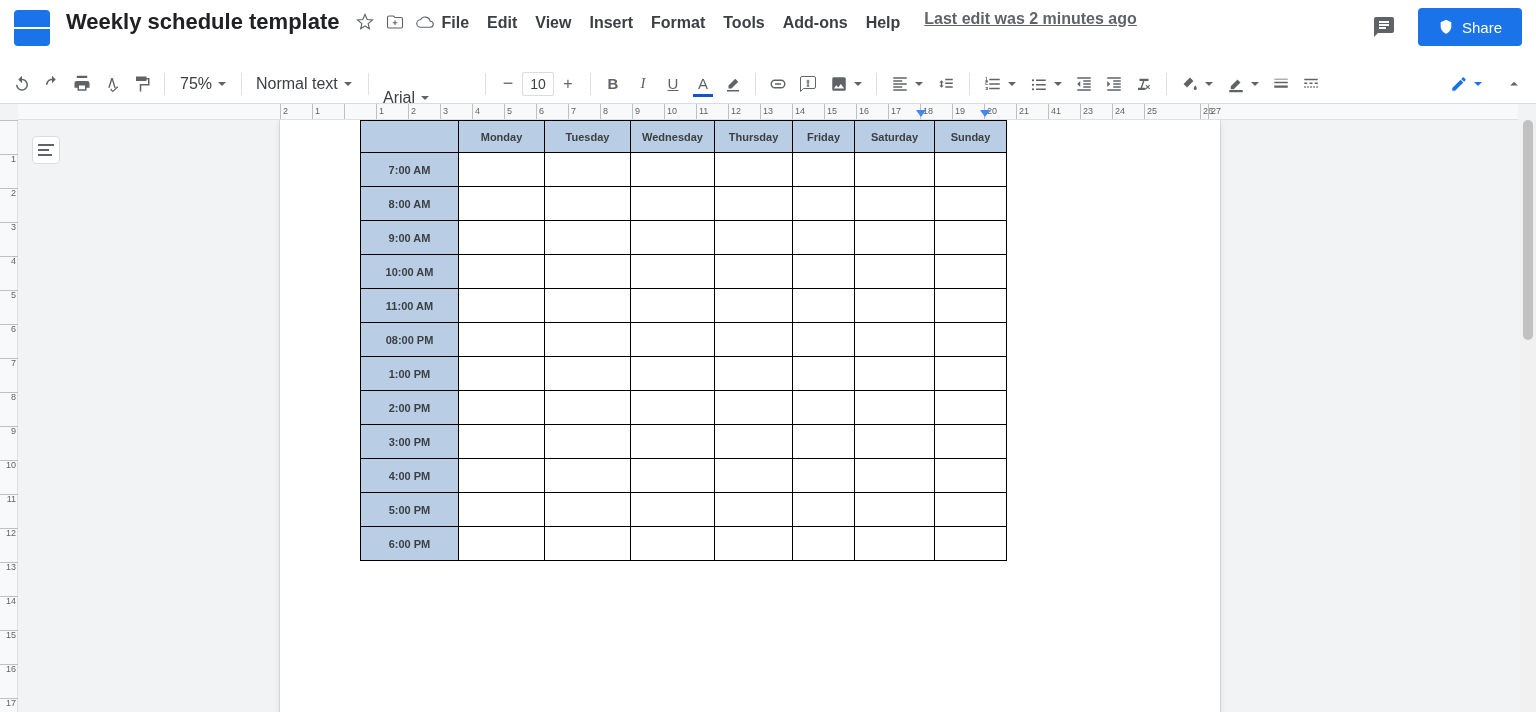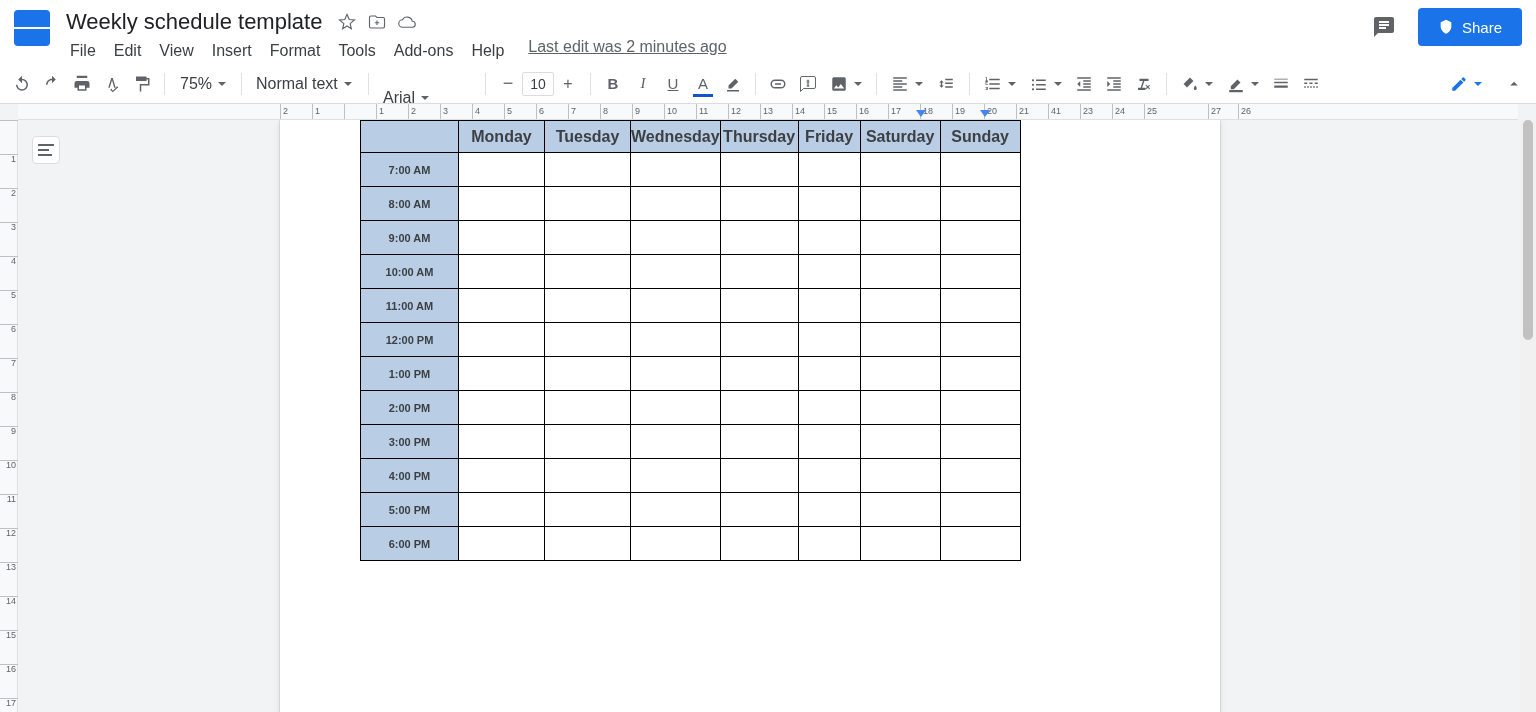--- a/index.html
+++ b/index.html
@@ -9,21 +9,21 @@
     --g-cell-blue:#b9cde5;
     --bg:#f1f3f4;
     --ruler:#f8f9fa;
   }
   *{box-sizing:border-box;}
   body{margin:0;font-family:Arial,Helvetica,sans-serif;color:var(--g-text);background:#fff;overflow:hidden;}
   
   .titlebar{display:flex;align-items:flex-start;padding:8px 14px 0 14px;height:64px;}
   .doc-icon{width:36px;height:36px;border-radius:4px;background:#1a73e8;margin-right:12px;display:flex;align-items:center;justify-content:center;flex-shrink:0;margin-top:2px;}
   .doc-icon div{width:14px;height:2px;background:#fff;margin:2px 0;}
-  .title-area{display:flex;flex-direction:column;flex:1;}
+  .title-area{display:flex;flex-direction:row;flex:1;font-weight:bold;}
   .title-row{display:flex;align-items:center;gap:12px;}
   .doc-title{font-size:22px;color:#202124;padding:1px 4px;}
   .title-icon{width:18px;height:18px;color:#5f6368;display:flex;align-items:center;justify-content:center;cursor:pointer;}
   .title-icon svg{width:18px;height:18px;fill:#5f6368;}
   .menus{display:flex;gap:2px;margin-top:2px;}
   .menu-item{padding:4px 8px;font-size:16px;color:var(--g-text);cursor:pointer;border-radius:4px;}
   .last-edit{font-size:16px;color:#5f6368;text-decoration:underline;margin-left:14px;cursor:pointer;}
   .title-right{display:flex;align-items:center;gap:16px;margin-left:auto;}
   .comments-btn{width:36px;height:36px;border-radius:50%;display:flex;align-items:center;justify-content:center;cursor:pointer;}
   .comments-btn svg{width:24px;height:24px;fill:#5f6368;}
@@ -58,25 +58,25 @@
   .page{width:940px;min-height:900px;background:#fff;margin:0 0 0 262px;box-shadow:0 0 0 1px rgba(0,0,0,.08),0 2px 6px rgba(0,0,0,.12);position:relative;}
   .outline-btn{position:absolute;left:32px;top:32px;width:28px;height:28px;border:1px solid #dadce0;border-radius:4px;background:#fff;display:flex;flex-direction:column;justify-content:center;gap:3px;padding:5px;cursor:pointer;z-index:2;}
   .outline-btn span{height:2px;background:#5f6368;}
   .outline-btn span:nth-child(2){width:70%;}
   .outline-btn span:nth-child(3){width:85%;}
   
   .sched{border-collapse:collapse;margin:0 0 0 80px;position:relative;top:0;}
   .sched td,.sched th{border:1px solid #000;padding:0;font-size:11px;text-align:center;vertical-align:middle;}
   .hdr td{height:34px;}
   .wk-label{font-size:18px;font-weight:bold;color:#1155cc;text-align:left;padding-left:6px;}
-  .days td{background:var(--g-cell-blue);height:32px;font-weight:bold;font-size:16px;}
+  .days td{background:var(--g-cell-blue);height:32px;font-weight:bold;font-size:11px;}
   .timecol{background:var(--g-cell-blue);font-weight:bold;font-size:12px;width:98px;}
   .slot td{height:34px;}
   .c-mon{width:86px;} .c-tue{width:86px;} .c-wed{width:84px;} .c-thu{width:78px;}
-  .c-fri{width:62px;margin-top:26px;} .c-sat{width:80px;} .c-sun{width:80px;}
+  .c-fri{width:62px;margin-top:26px;} .c-sat{width:80px;} .c-sun{width:72px;}
   .blank-first{width:98px;}
   .table-handle{position:absolute;font-size:10px;color:#5f6368;cursor:pointer;}
   .scrollbar-v{position:absolute;right:0;top:16px;bottom:0;width:16px;background:#f1f1f1;z-index:4;}
   .scrollbar-v .thumb{position:absolute;left:3px;right:3px;top:0;height:220px;background:#c1c1c1;border-radius:5px;}
   .cursor-caret{display:inline-block;width:1px;height:18px;background:#000;vertical-align:middle;}
 </style>
 </head>
 <body>
 
 <div class="titlebar">
@@ -314,21 +314,21 @@
       <div class="tick" style="left: 838px;">16</div>
       <div class="tick" style="left: 870px;">17</div>
       <div class="tick" style="left: 902px;">18</div>
       <div class="tick" style="left: 934px;">19</div>
       <div class="tick" style="left: 966px;">20</div>
       <div class="tick" style="left: 998px;">21</div>
       <div class="tick" style="left: 1030px;">41</div>
       <div class="tick" style="left: 1062px;">23</div>
       <div class="tick" style="left: 1094px;">24</div>
       <div class="tick" style="left: 1126px;">25</div>
-      <div class="tick" style="left: 1220px;">26</div>
+      <div class="tick" style="left: 1182px;">26</div>
       <div class="tick" style="left: 1190px;">27</div>
       <div class="indent-marker indent-down" style="left: 898px;"></div>
       <div class="indent-marker indent-down" style="left: 962px;"></div>
     </div>
   <div class="ruler-v" id="rulerV">
       <div class="tick" style="top: 0px;"></div>
       <div class="tick" style="top: 34px;">1</div>
       <div class="tick" style="top: 68px;">2</div>
       <div class="tick" style="top: 102px;">3</div>
       <div class="tick" style="top: 136px;">4</div>
@@ -413,21 +413,21 @@
               <td class="timecol">11:00 AM</td>
               <td></td>
               <td></td>
               <td></td>
               <td></td>
               <td></td>
               <td></td>
               <td></td>
             </tr>
             <tr class="slot">
-              <td class="timecol">12:00 PM</td>
+              <td class="timecol">08:00 PM</td>
               <td></td>
               <td></td>
               <td></td>
               <td></td>
               <td></td>
               <td></td>
               <td></td>
             </tr>
             <tr class="slot">
               <td class="timecol">1:00 PM</td>

